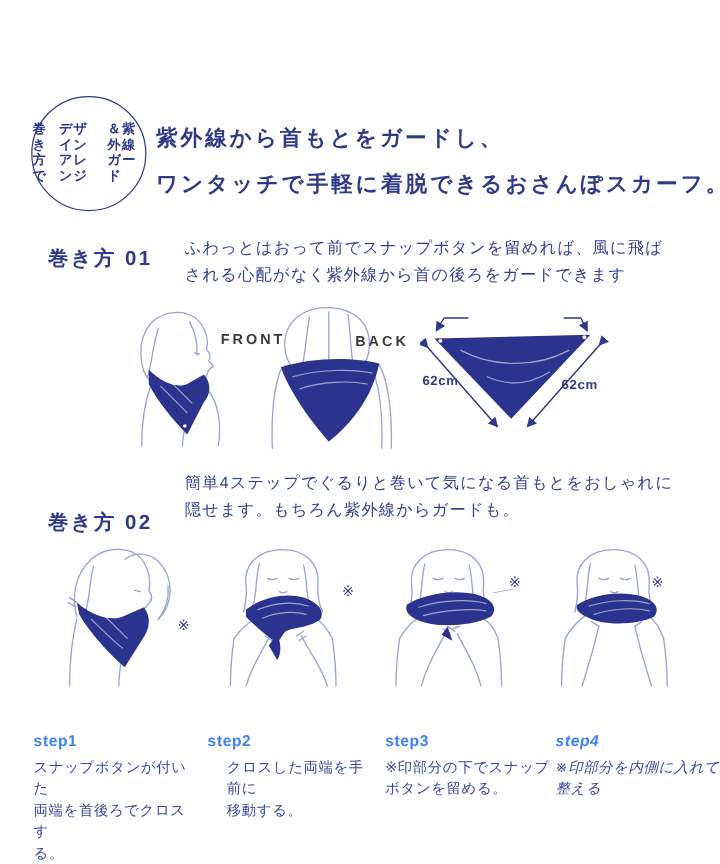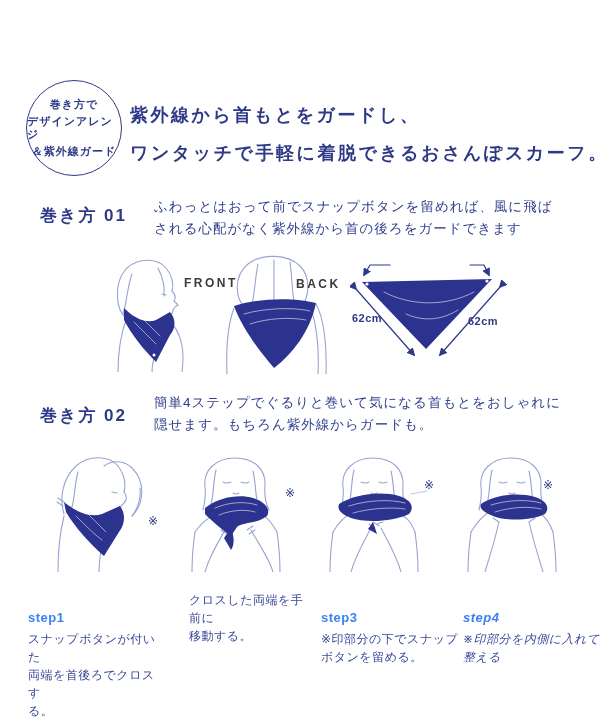--- a/index.html
+++ b/index.html
@@ -3,36 +3,36 @@
 <meta charset="utf-8">
 <style>
   * { margin:0; padding:0; box-sizing:border-box; }
   html,body { width:600px; height:720px; background:#ffffff; }
   body { font-family:"Liberation Sans","DejaVu Sans",sans-serif; }
   #canvas { position:relative; width:600px; height:720px; background:#fff; overflow:hidden; }
   .abs { position:absolute; }
 
   
   .badge { left:26px; top:80px; width:96px; height:96px; border:1px solid #2e3a87;
-           border-radius:50%; display:flex; flex-direction:column; justify-content:center;
+           border-radius:50%; display:flex; flex-direction:row; justify-content:center;
            align-items:center; gap:4px; }
   .badge-line { font-size:11px; font-weight:600; color:#2e3a87; letter-spacing:1px; line-height:1.2; }
 
   
   .headline { left:130px; top:96px; }
   .headline-line { font-size:18px; font-weight:600; color:#2e3a87; letter-spacing:2.5px;
                    line-height:38px; white-space:nowrap; }
 
   
   .sec-title { font-size:17px; font-weight:700; color:#2e3a87; letter-spacing:2px; white-space:nowrap; }
   .sec-desc  { font-size:13.5px; color:#33408e; letter-spacing:1px; line-height:22px;
                white-space:pre-line; }
   .sec1-title { left:40px; top:204px; }
   .sec1-desc  { left:154px; top:196px; width:430px; }
-  .sec2-title { left:40px; top:404px; }
+  .sec2-title { left:40px; top:424px; }
   .sec2-desc  { left:154px; top:392px; width:430px; }
 
   
   .fig-label { font-size:12px; font-weight:600; color:#3a3a3a; letter-spacing:2.5px; }
   .front-label { left:184px; top:276px; }
   .back-label  { left:296px; top:277px; }
 
   
   .tri-wrap { left:350px; top:252px; width:160px; height:112px; }
   .snap-label { position:absolute; left:0; top:4px; width:160px; text-align:center;
@@ -210,20 +210,21 @@
   <span class="abs marker" style="left:424px; top:478px;">※</span>
   <span class="abs marker" style="left:543px; top:478px;">※</span>
 
   <div class="abs" style="left:28px; top:586px; width:138px;">
     <div class="step-label">step1</div>
     <div class="step-desc" style="margin-top:5px;">スナップボタンが付いた
 両端を首後ろでクロスす
 る。</div>
   </div>
   <div class="abs" style="left:173px; top:586px; width:138px;">
+    <div class="step-label">step2</div>
     <div class="step-desc" style="margin-top:5px;margin-left:16px;">クロスした両端を手前に
 移動する。</div>
   </div>
   <div class="abs" style="left:321px; top:586px; width:138px;">
     <div class="step-label">step3</div>
     <div class="step-desc" style="margin-top:5px;">※印部分の下でスナップ
 ボタンを留める。</div>
   </div>
   <div class="abs" style="left:463px; top:586px; width:138px;font-style:italic;">
     <div class="step-label">step4</div>

